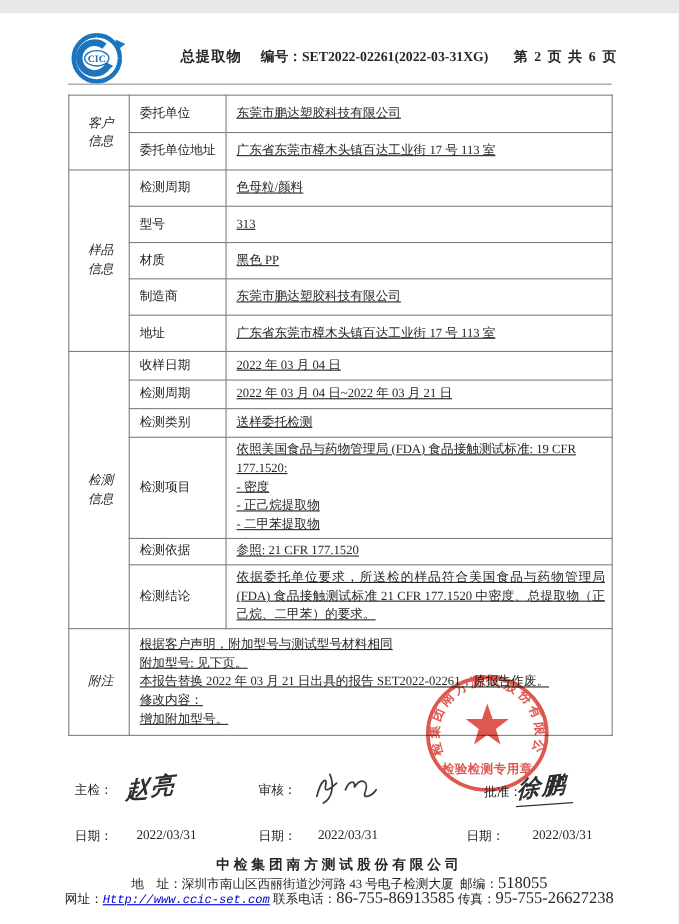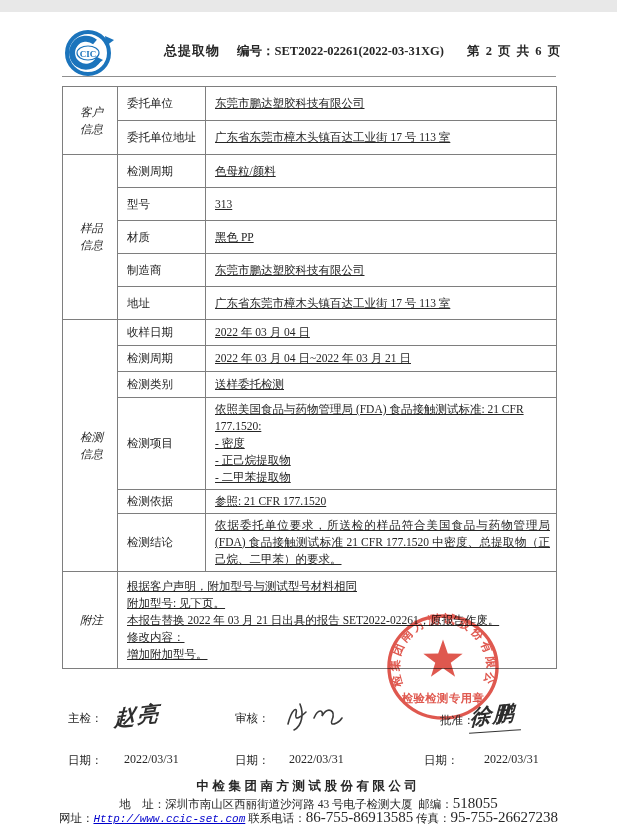--- a/index.html
+++ b/index.html
@@ -161,21 +161,21 @@
     <tr style="height:26px;">
       <td>检测周期</td>
       <td class="val">2022 年 03 月 04 日~2022 年 03 月 21 日</td>
     </tr>
     <tr style="height:26px;">
       <td>检测类别</td>
       <td class="val">送样委托检测</td>
     </tr>
     <tr style="height:88px;">
       <td>检测项目</td>
-      <td class="val">依照美国食品与药物管理局 (FDA) 食品接触测试标准: 21 CFR 177.1520:
+      <td class="val">依照美国食品与药物管理局 (FDA) 食品接触测试标准: 19 CFR 177.1520:
 - 密度
 - 正己烷提取物
 - 二甲苯提取物</td>
     </tr>
     <tr style="height:24px;">
       <td>检测依据</td>
       <td class="val">参照: 21 CFR 177.1520</td>
     </tr>
     <tr style="height:50px;">
       <td>检测结论</td>

